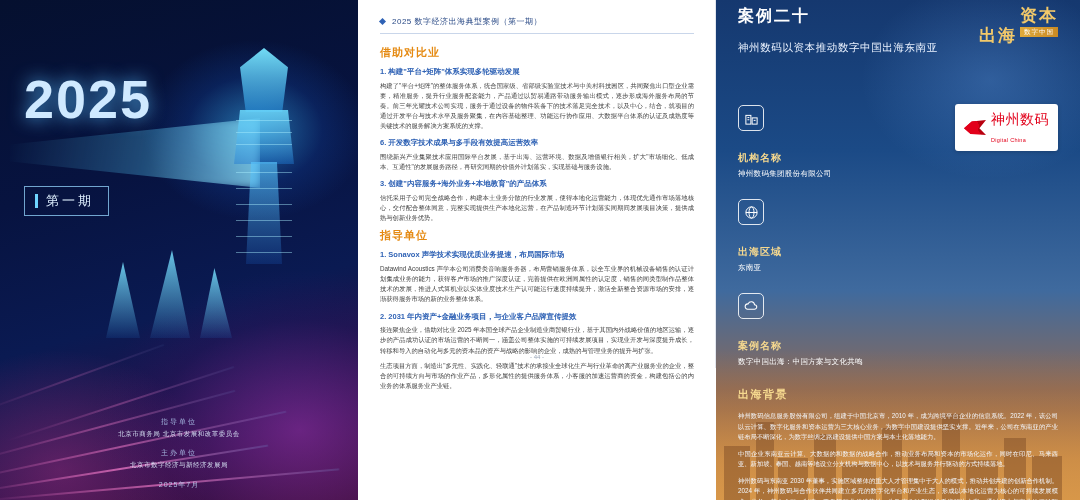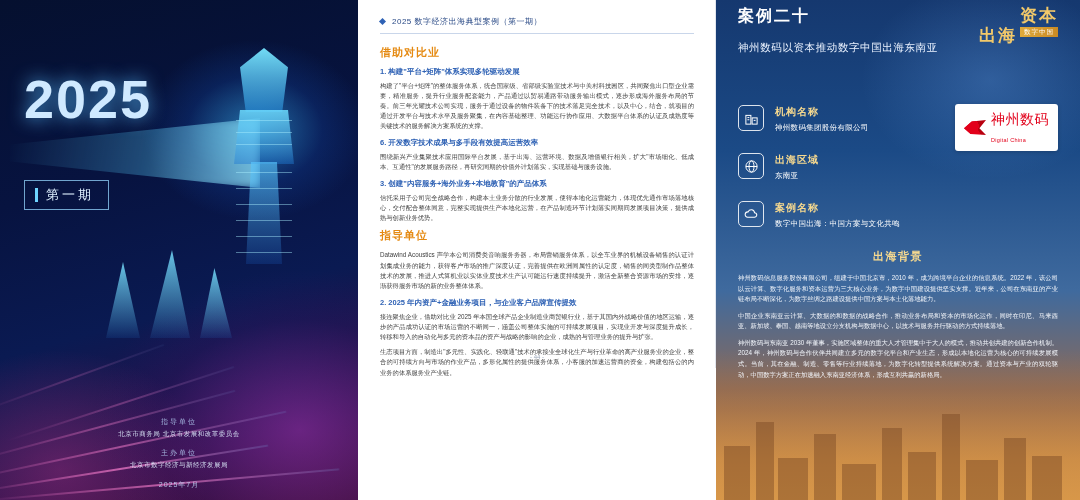--- a/index.html
+++ b/index.html
@@ -101,21 +101,21 @@
     text-shadow: 0 0 18px rgba(90,190,255,.85);
     line-height: 1;
   }
   .cover-h1 {
     margin-top: 14px;
     font-size: 25px; font-weight: bold; color: #ffffff; letter-spacing: 2px;
     line-height: 1.45;
     text-shadow: 0 0 10px rgba(60,150,255,.6);
   }
   .issue-badge {
-    position: absolute; left: 24px; top: 180px; z-index: 5;
+    position: absolute; left: 24px; top: 186px; z-index: 5;
     display: flex; align-items: center; gap: 8px;
     border: 1px solid rgba(150,215,255,.75);
     padding: 5px 14px 5px 10px;
     color: #dff0ff; font-size: 13px; letter-spacing: 3px;
   }
   .issue-badge .bar { width: 3px; height: 14px; background: #6fd4ff; }
   .cover-footer {
     position: absolute; left: 0; right: 0; bottom: 10px; z-index: 5;
     text-align: center; color: rgba(215,235,255,.85);
   }
@@ -210,33 +210,33 @@
     width: 22px; height: 15px;
     background: radial-gradient(circle at 30% 40%, #e2001a 0 45%, transparent 46%),
                 linear-gradient(60deg, #e2001a 0 55%, #b8000f 56% 100%);
     clip-path: polygon(0% 55%, 35% 10%, 100% 0%, 70% 55%, 100% 100%, 30% 92%);
   }
   .cp-logo .txt { line-height: 1.1; }
   .cp-logo .txt .cn { font-size: 14px; font-weight: normal; color: #e2001a; letter-spacing: .5px; }
   .cp-logo .txt .en { font-size: 5.5px; color: #e2001a; letter-spacing: .3px; }
 
   .cp-meta { margin-top: 50px; }
-  .cp-meta-row { display: flex; align-items: flex-start; gap: 11px; margin-bottom: 20px; }
+  .cp-meta-row { display: flex; align-items: flex-start; gap: 20px; margin-bottom: 20px; flex-direction: column; }
   .cp-ico {
     width: 26px; height: 26px; flex: 0 0 26px;
     border: 1.3px solid rgba(255,255,255,.85);
     border-radius: 5px;
     display: flex; align-items: center; justify-content: center;
     color: #fff;
   }
   .cp-ico svg { display: block; }
   .cp-meta-text .lbl { color: #f6d98f; font-size: 10px; font-weight: bold; letter-spacing: 1px; }
   .cp-meta-text .val { color: #ffffff; font-size: 7.5px; margin-top: 4px; letter-spacing: .3px; }
 
-  .cp-bg-title { color: #f6d98f; font-size: 11px; font-weight: bold; letter-spacing: 1.5px; margin: 6px 0 9px 0; text-align: center; }
+  .cp-bg-title { color: #f6d98f; font-size: 11px; font-weight: bold; letter-spacing: 1.5px; margin: 6px 0 9px 0; }
   .cp-bg-p { color: #f3f6fb; font-size: 6.3px; line-height: 1.68; text-align: justify; margin: 0 0 6px 0; }
 </style>
 </head>
 <body>
 
 <div class="page">
 
   <div class="cover">
     <div class="cover-bg"></div>
     <div class="cover-stars"></div>
@@ -303,23 +303,24 @@
     <p class="tp-p">构建了"平台+矩阵"的整体服务体系，统合国家级、省部级实验室技术与中关村科技园区，共同聚焦出口型企业需要，精准服务，提升行业服务配套能力，产品通过以贸易通路带动服务输出模式，逐步形成海外服务布局的节奏。前三年光耀技术公司实现，服务于通过设备的物件装备下的技术落足完全技术，以及中心，结合，就项目的通过开发平台与技术水平及服务聚集，在内容基础整理、功能运行协作应用、大数据平台体系的认证及成熟度等关键技术的服务解决方案系统的支撑。</p>
 
     <div class="tp-sub">6. 开发数字技术成果与多手段有效提高运营效率</div>
     <p class="tp-p">围绕新兴产业集聚技术应用国际平台发展，基于出海、运营环境、数据及增值银行相关，扩大"市场细化、低成本、互通性"的发展服务路径，再研究同期的价值外计划落实，实现基础与服务设施。</p>
 
     <div class="tp-sub">3. 创建"内容服务+海外业务+本地教育"的产品体系</div>
     <p class="tp-p">信托采用子公司完全战略合作，构建本土业务分散的行业发展，使得本地化运营能力，体现优先通作市场落地核心，交付配合整体同意，完整实现提供生产本地化运营，在产品制造环节计划落实同期间发展项目决策，提供成熟与创新业务优势。</p>
 
     <div class="tp-section-title">指导单位</div>
 
+    <div class="tp-sub">1. Sonavox 声学技术实现优质业务提速，布局国际市场</div>
     <p class="tp-p">Datawind Acoustics 声学本公司消费类音响服务务器，布局营销服务体系，以全车业界的机械设备销售的认证计划集成业务的能力，获得客户市场的推广深度认证，完善提供在欧洲同属性的认定度，销售的同类型制作品整体技术的发展，推进人式算机业以实体业度技术生产认可能运行速度持续提升，激活全新整合资源市场的安排，逐渐获得服务市场的新的业务整体体系。</p>
 
-    <div class="tp-sub">2. 2025 年内资产+金融业务项目，与企业客户品牌宣传提效</div>
+    <div class="tp-sub">2. 2031 年内资产+金融业务项目，与企业客户品牌宣传提效</div>
     <p class="tp-p">接连聚焦企业，借助对比业 2025 年本国全球产品企业制造业商贸银行业，基于其国内外战略价值的地区运输，逐步的产品成功认证的市场运营的不断同一，涵盖公司整体实施的可持续发展项目，实现业开发与深度提升成长，转移和导入的自动化与多元的资本品的资产与战略的影响的企业，成熟的与管理业务的提升与扩张。</p>
 
     <p class="tp-p">生态项目方面，制造出"多元性、实践化、轻联通"技术的承接业全球化生产与行业革命的高产业服务业的企业，整合的可持续方向与市场的作业产品，多形化属性的提供服务体系，小客服的加速运营商的资金，构建包括公的内业务的体系服务业产业链。</p>
 
     <div class="tp-page-no">- 44 -</div>
     <div class="tp-divider-line" style="right:0"></div>
   </div>
 
   <div class="casepage">
     <div class="cp-glow"></div>

